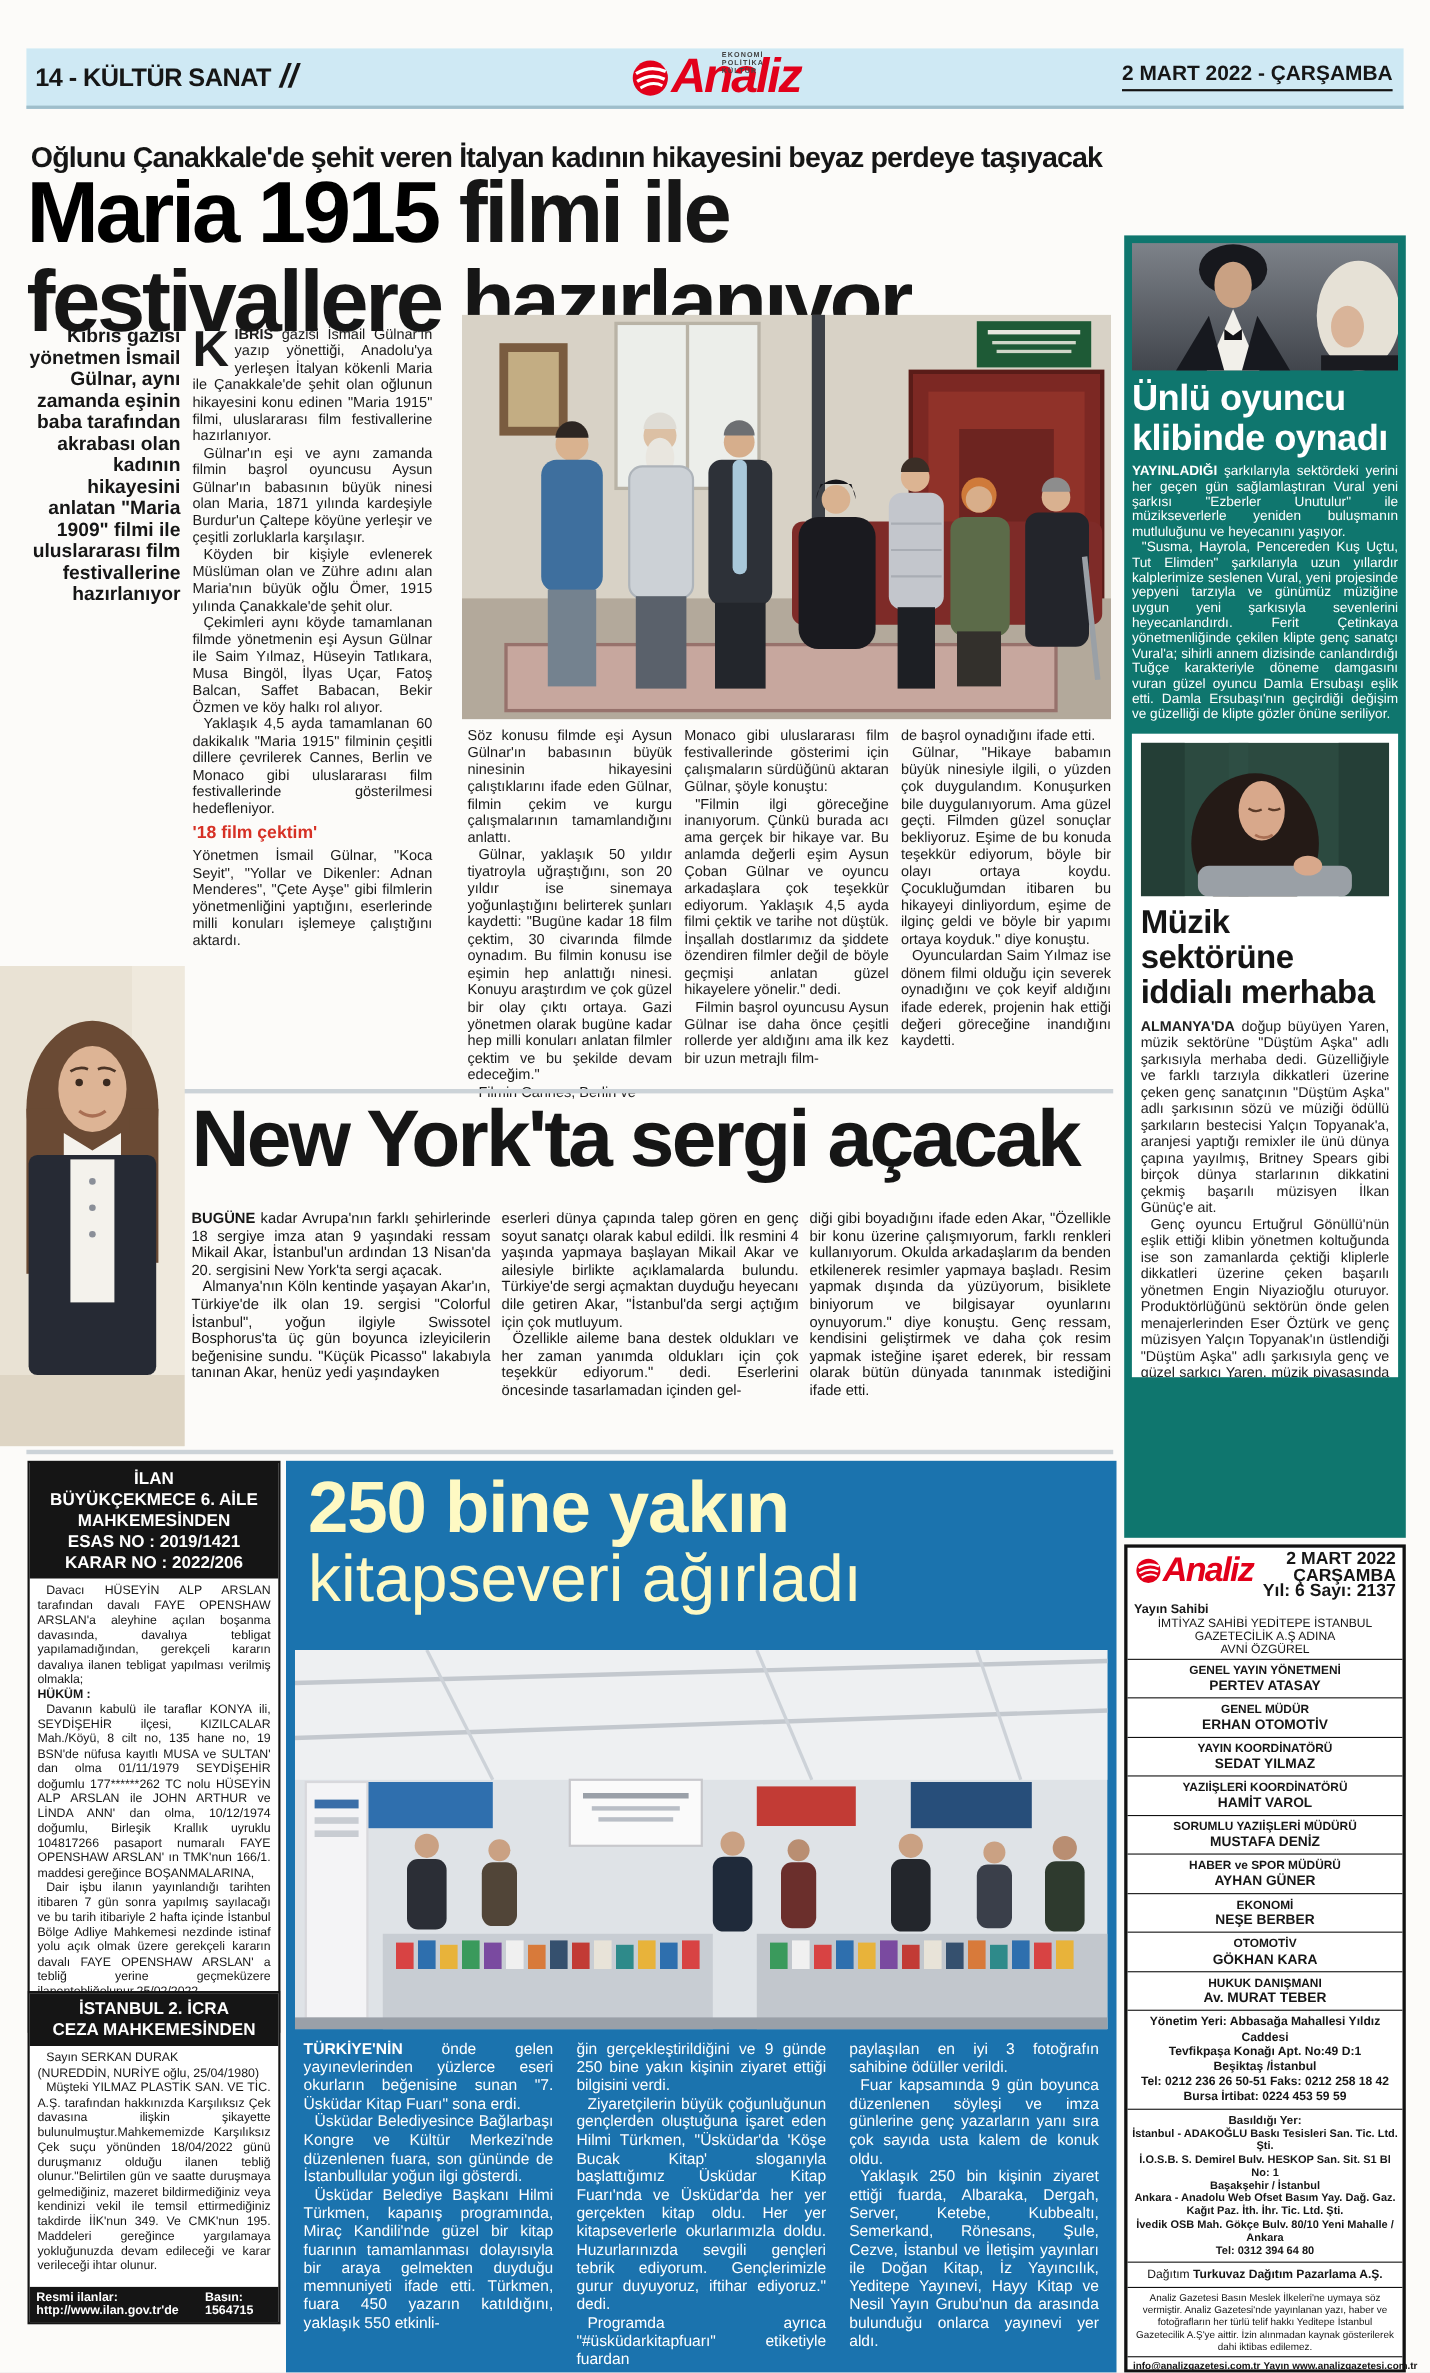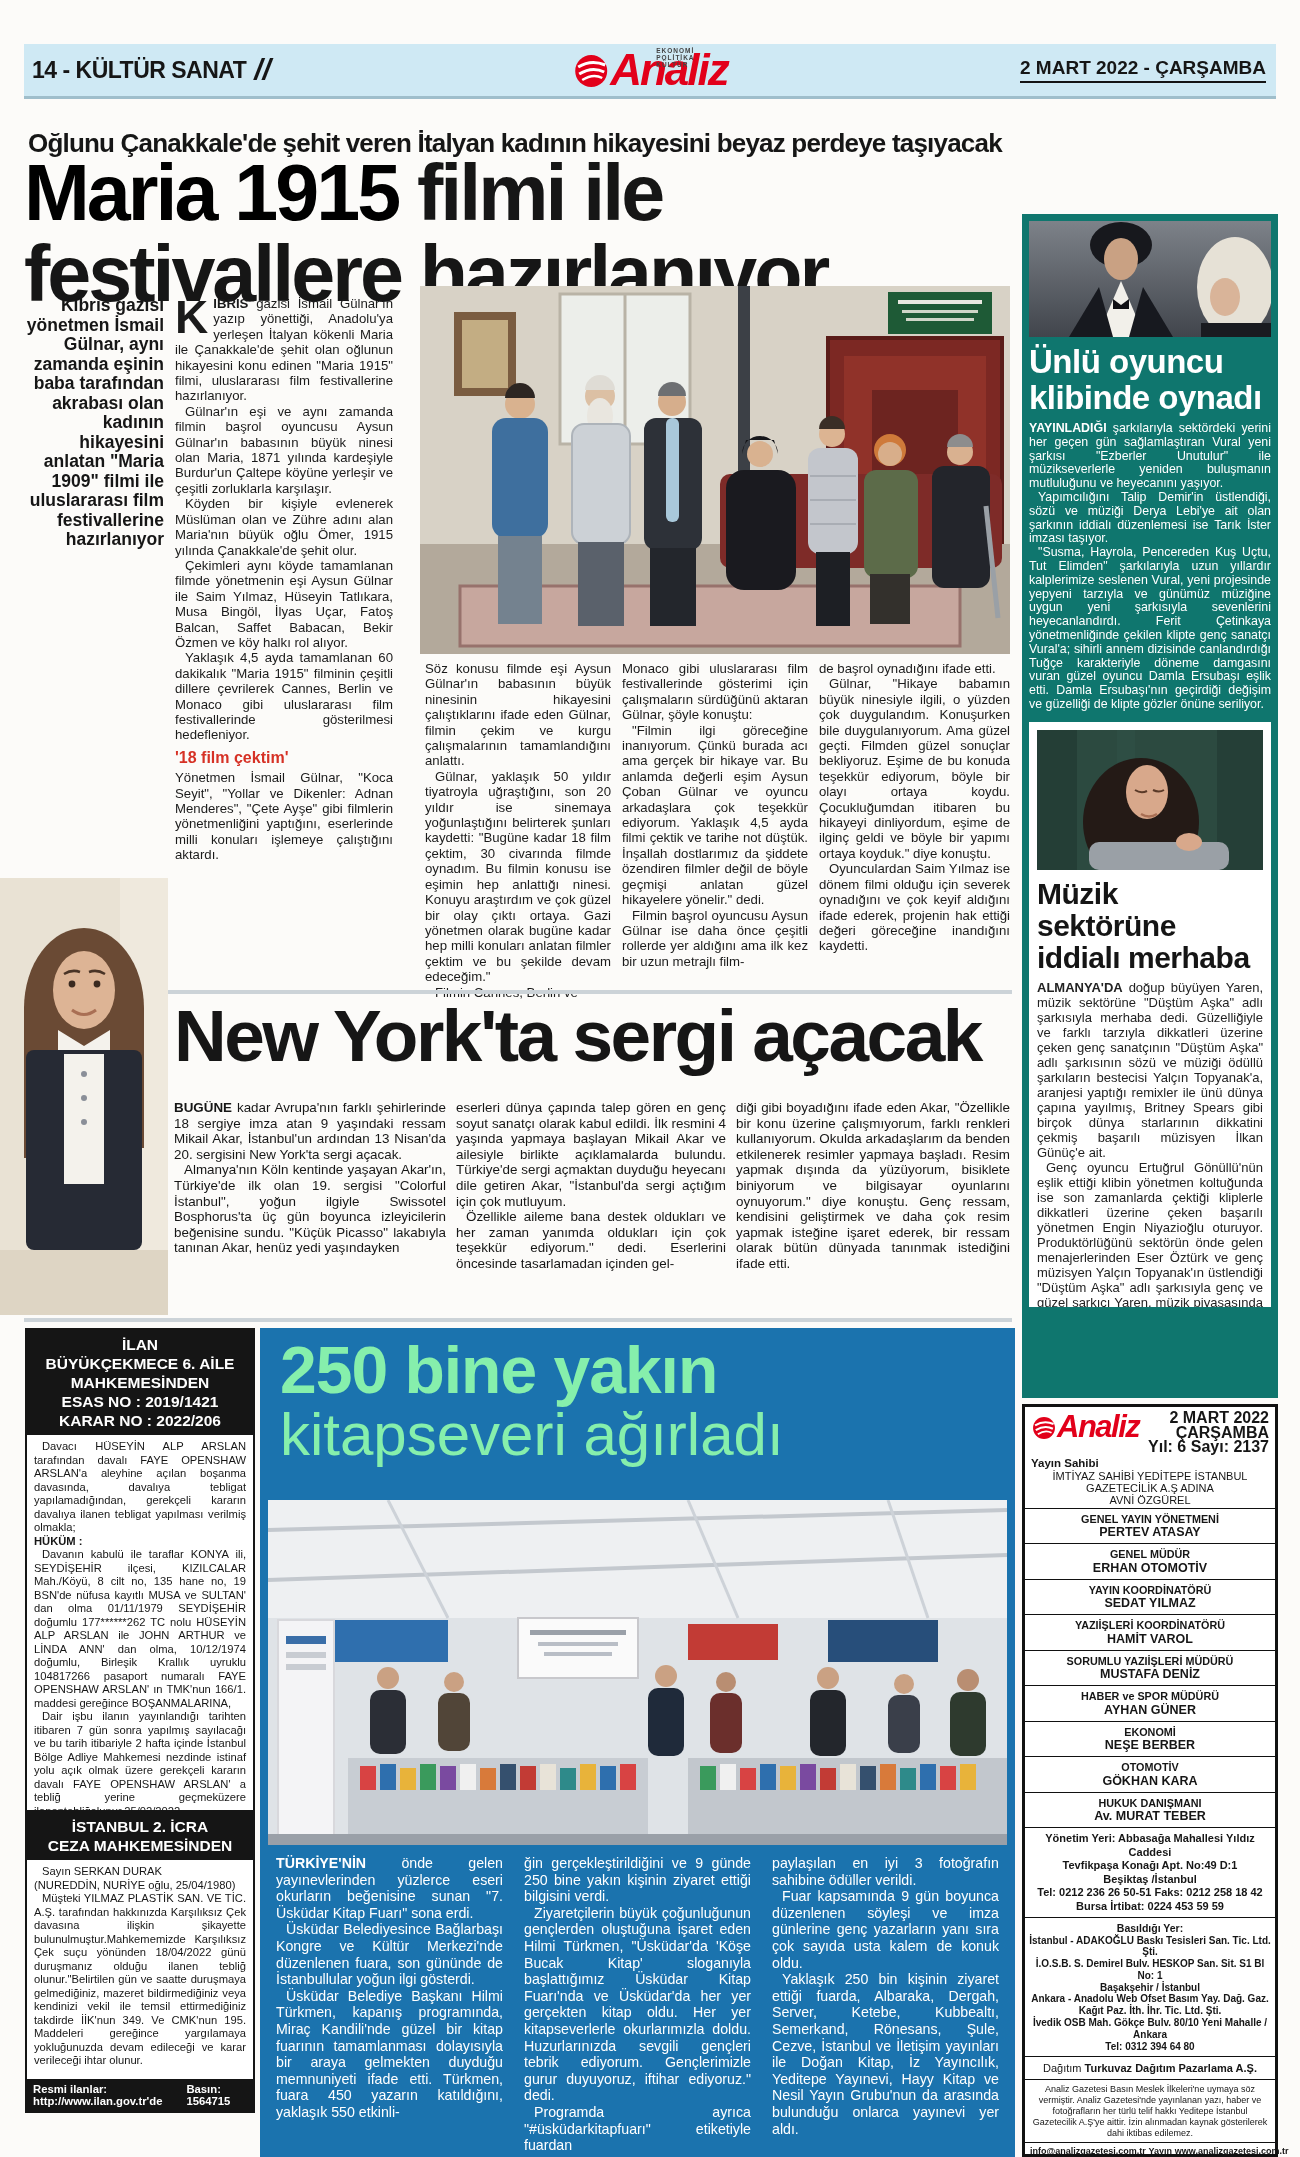--- a/index.html
+++ b/index.html
@@ -68,21 +68,21 @@
   .legal-head { background:#151515; color:#fff; text-align:center; font-weight:800; font-size:15.5px;
                 line-height:19px; padding:5px 4px; }
   .legal-body { flex:1; padding:5px 7px; font-size:11.2px; line-height:13.5px; text-align:justify; }
   .legal-body p { margin:0; text-indent:8px; }
   .legal-body .noindent { text-indent:0; font-weight:700; }
   .legal-foot { background:#151515; color:#fff; font-weight:800; font-size:11.3px; display:flex;
                 justify-content:space-between; padding:4px 6px; align-items:center; }
 
   
   .fair { position:absolute; left:260px; top:1328px; width:755px; height:829px; background:#1b73ae; }
-  .fair-title { position:absolute; left:20px; top:8px; color:#86efac; }
+  .fair-title { position:absolute; left:20px; top:8px; color:#fef9c3; }
   .fair-title .t1 { font-size:66px; font-weight:900; line-height:68px; letter-spacing:-1px; }
   .fair-title .t2 { font-size:60px; font-weight:400; line-height:62px; letter-spacing:0; }
   .fair-photo { left:8px; top:172px; width:739px; height:345px; position:absolute; overflow:hidden; }
   .fair-cols { position:absolute; left:16px; top:527px; width:723px; display:flex; gap:21px; }
   .fair-col { flex:1; color:#fff; font-size:14.2px; line-height:16.6px; text-align:justify; font-weight:500; }
   .fair-col p { margin:0; } .fair-col p + p { text-indent:10px; }
 
   
   .colophon { position:absolute; left:1022px; top:1404px; width:256px; height:753px; background:#fff;
               border:3px solid #111; box-sizing:border-box; font-size:11px; display:flex; flex-direction:column; }
@@ -273,21 +273,20 @@
         <ellipse cx="196" cy="76" rx="15" ry="19" fill="#d9b499"></ellipse>
         <rect x="172" y="102" width="70" height="14" fill="#1a1b20"></rect>
       </svg>
     </div>
     <div class="sb-title">
       <span>Ünlü oyuncu</span><br>
       <span>klibinde oynadı</span>
     </div>
     <div class="sb-body">
       <p><span class="lead">YAYINLADIĞI</span><span> şarkılarıyla sektördeki yerini her geçen gün sağlamlaştıran Vural yeni şarkısı "Ezberler Unutulur" ile müzikseverlerle yeniden buluşmanın mutluluğunu ve heyecanını yaşıyor.</span></p>
-      <p>Yapımcılığını Talip Demir'in üstlendiği, sözü ve müziği Derya Lebi'ye ait olan şarkının iddialı düzenlemesi ise Tarık İster imzası taşıyor.</p>
       <p>"Susma, Hayrola, Pencereden Kuş Uçtu, Tut Elimden" şarkılarıyla uzun yıllardır kalplerimize seslenen Vural, yeni projesinde yepyeni tarzıyla ve günümüz müziğine uygun yeni şarkısıyla sevenlerini heyecanlandırdı. Ferit Çetinkaya yönetmenliğinde çekilen klipte genç sanatçı Vural'a; sihirli annem dizisinde canlandırdığı Tuğçe karakteriyle döneme damgasını vuran güzel oyuncu Damla Ersubaşı eşlik etti. Damla Ersubaşı'nın geçirdiği değişim ve güzelliği de klipte gözler önüne seriliyor.</p>
     </div>
     <div class="card">
       <div class="photo-frame card-photo" style="position:relative;">
         <svg width="226" height="140" viewBox="0 0 226 140">
           <rect width="226" height="140" fill="#2c4a40"></rect>
           <rect x="0" y="0" width="40" height="140" fill="#243e36"></rect>
             <rect x="180" y="0" width="46" height="140" fill="#253f37"></rect>
             <rect x="80" y="0" width="18" height="140" fill="#2f5046" opacity="0.7"></rect>
           <ellipse cx="104" cy="92" rx="58" ry="64" fill="#241a16"></ellipse>

